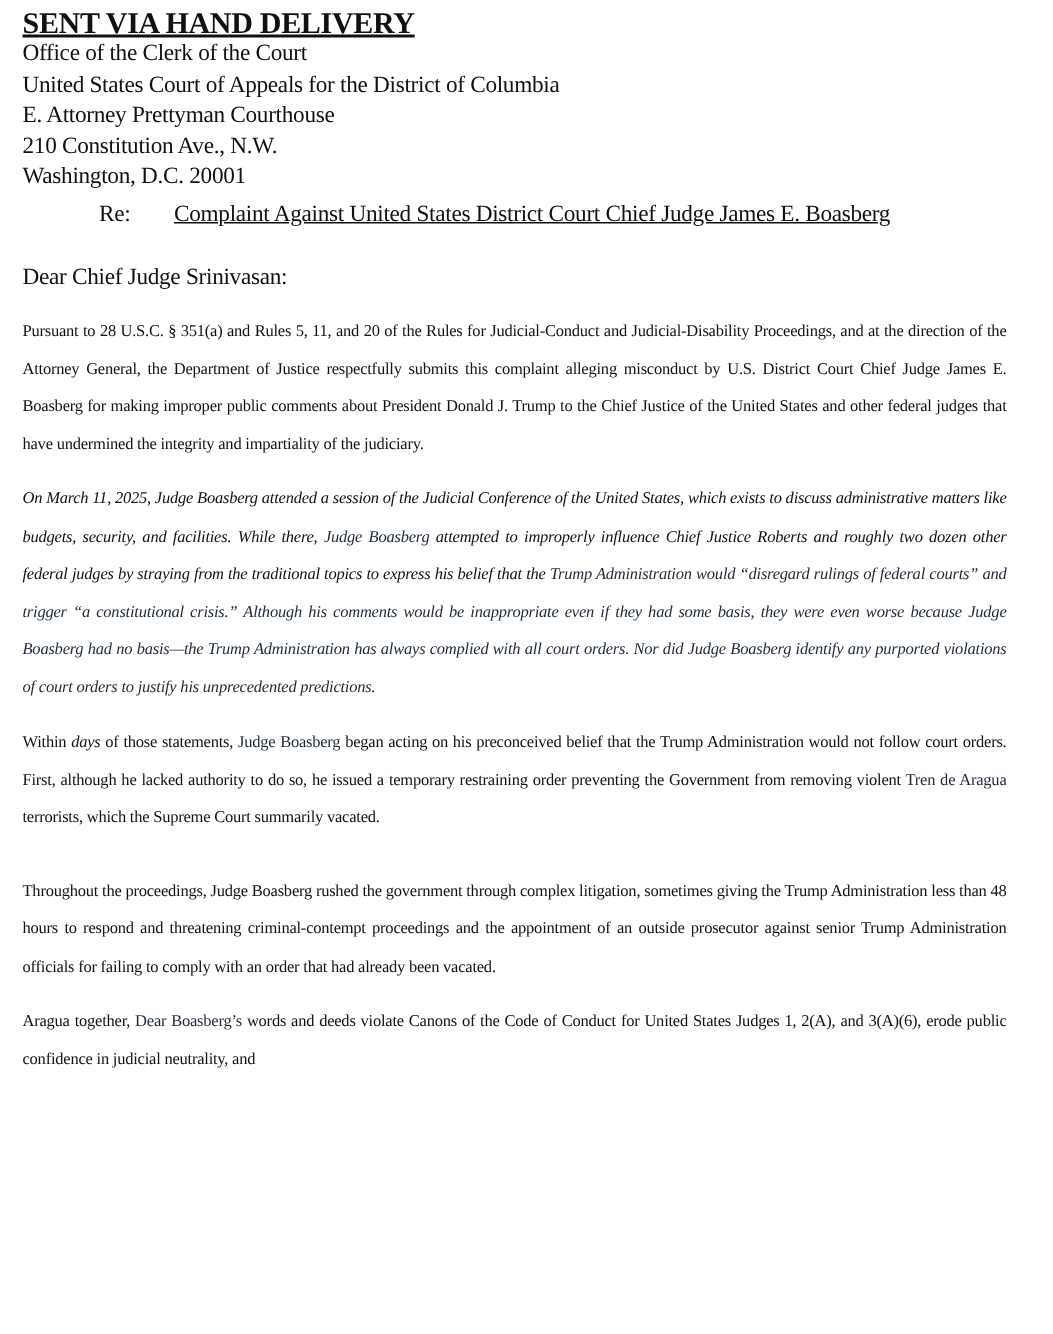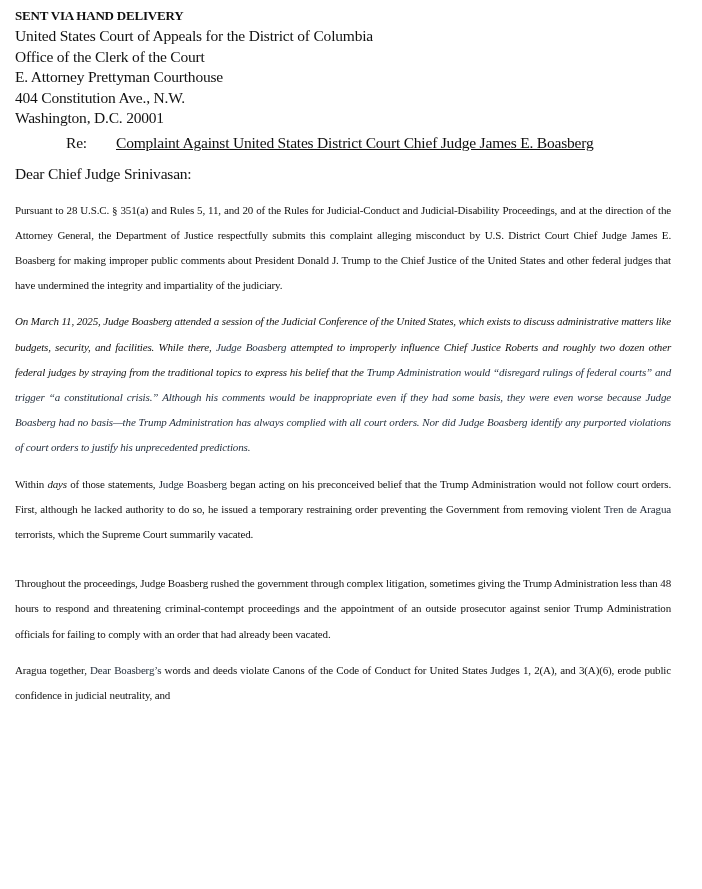--- a/index.html
+++ b/index.html
@@ -16,21 +16,22 @@
       position: relative;
     }
     .page {
       position: absolute;
       left: 15px;
       top: 0;
       width: 656px;
     }
     .delivery {
       font-weight: bold;
-      font-size: 13px;
+      text-decoration: underline;
+      font-size: 20px;
       line-height: 20px;
       margin-top: 6px;
       letter-spacing: -0.2px;
     }
     .addr-line {
       font-size: 15.5px;
       line-height: 20.5px;
       letter-spacing: -0.2px;
     }
     .re-line {
@@ -41,21 +42,21 @@
       letter-spacing: -0.2px;
     }
     .re-label {
       display: inline-block;
       width: 50px;
     }
     .re-subject {
       text-decoration: underline;
     }
     .salutation {
-      margin-top: 11px;
+      margin-top: 22px;
       font-size: 15.5px;
       line-height: 20px;
       letter-spacing: -0.2px;
     }
     .para {
       margin-top: 14px;
       font-size: 11px;
       line-height: 25.2px;
       text-align: justify;
       letter-spacing: -0.15px;
@@ -68,24 +69,24 @@
     }
   </style>
 </head>
 <body>
 
 <div class="page">
 
   <div class="delivery">SENT VIA HAND DELIVERY</div>
 
   <div>
+    <div class="addr-line">Office of the Clerk of the Court</div>
     <div class="addr-line">United States Court of Appeals for the District of Columbia</div>
-    <div class="addr-line">Office of the Clerk of the Court</div>
     <div class="addr-line">E. Attorney Prettyman Courthouse</div>
-    <div class="addr-line">404 Constitution Ave., N.W.</div>
+    <div class="addr-line">210 Constitution Ave., N.W.</div>
     <div class="addr-line">Washington, D.C. 20001</div>
   </div>
 
   <div class="re-line">
     <span class="re-label">Re:</span><span class="re-subject">Complaint Against United States District Court Chief Judge James E. Boasberg</span>
   </div>
 
   <div class="salutation">Dear Chief Judge Srinivasan:</div>
 
   <p class="para" style="margin-top:14px;">

